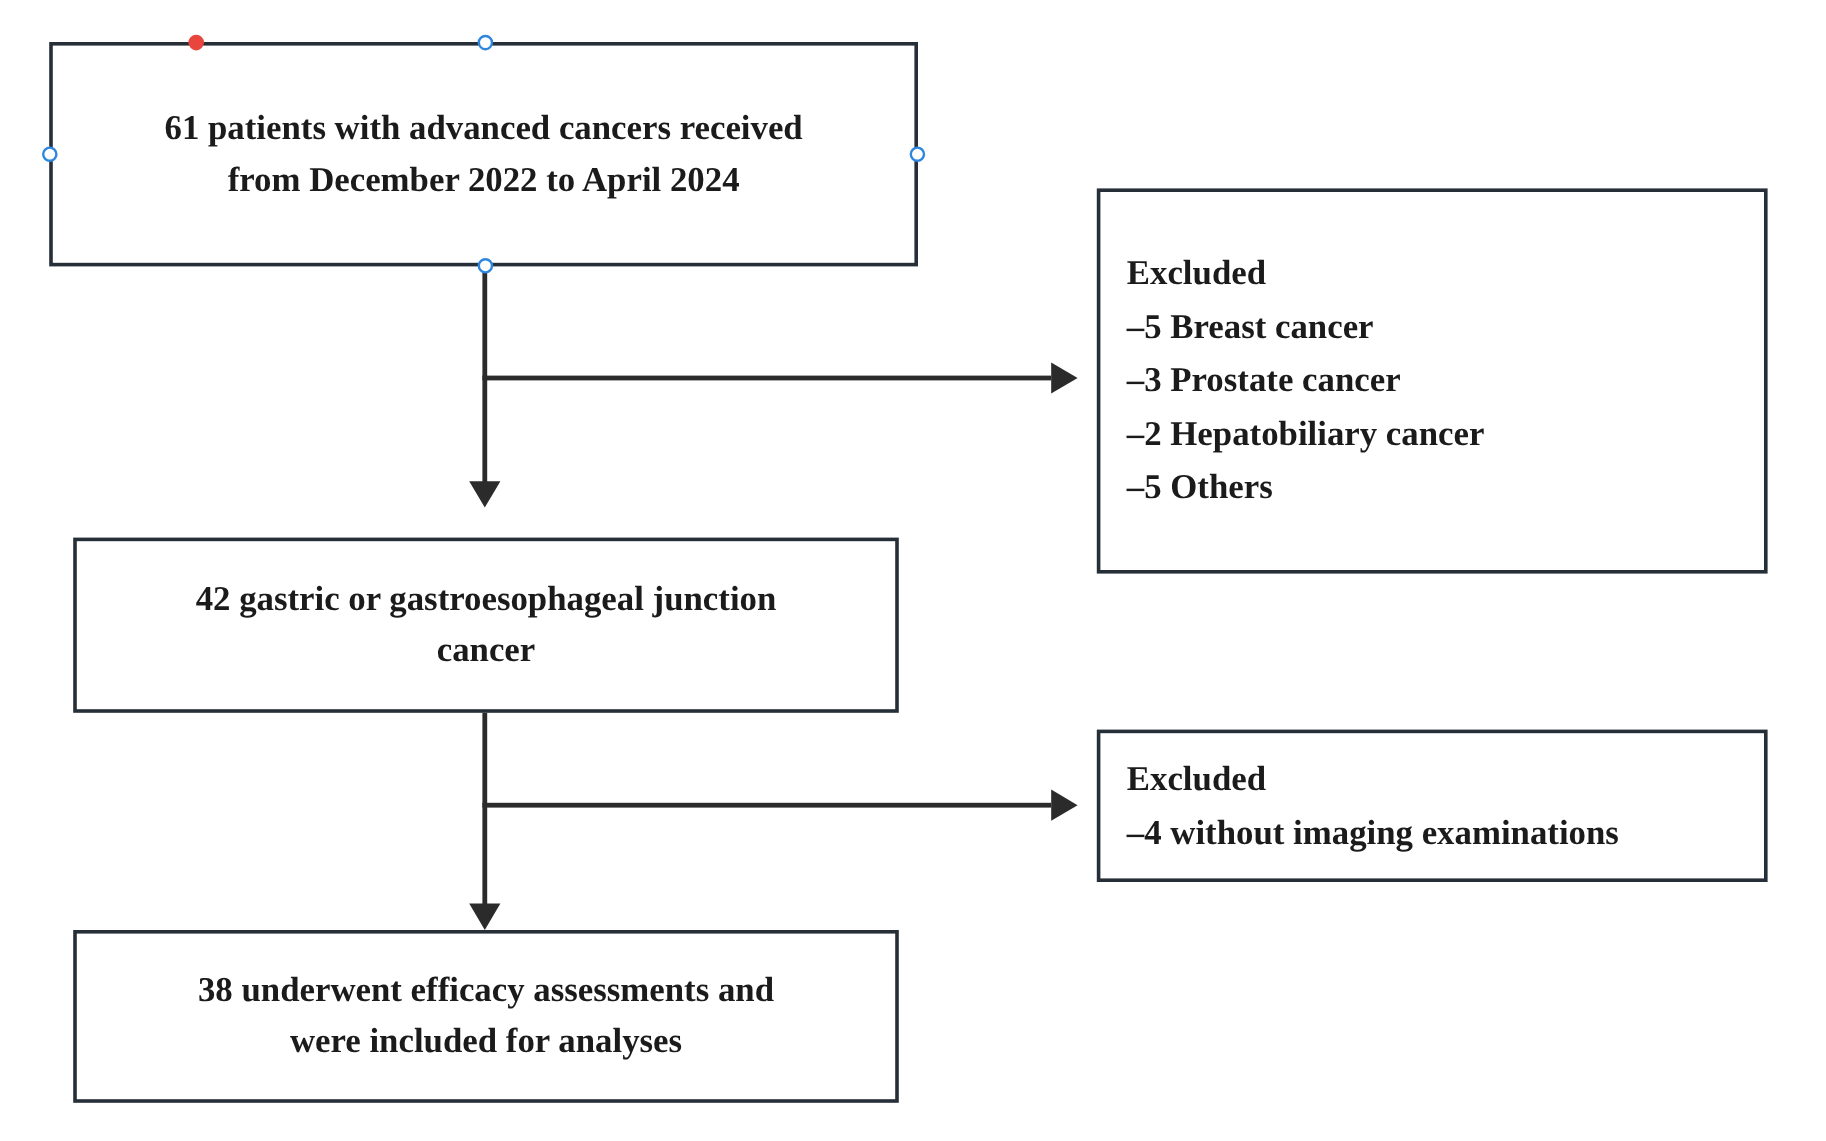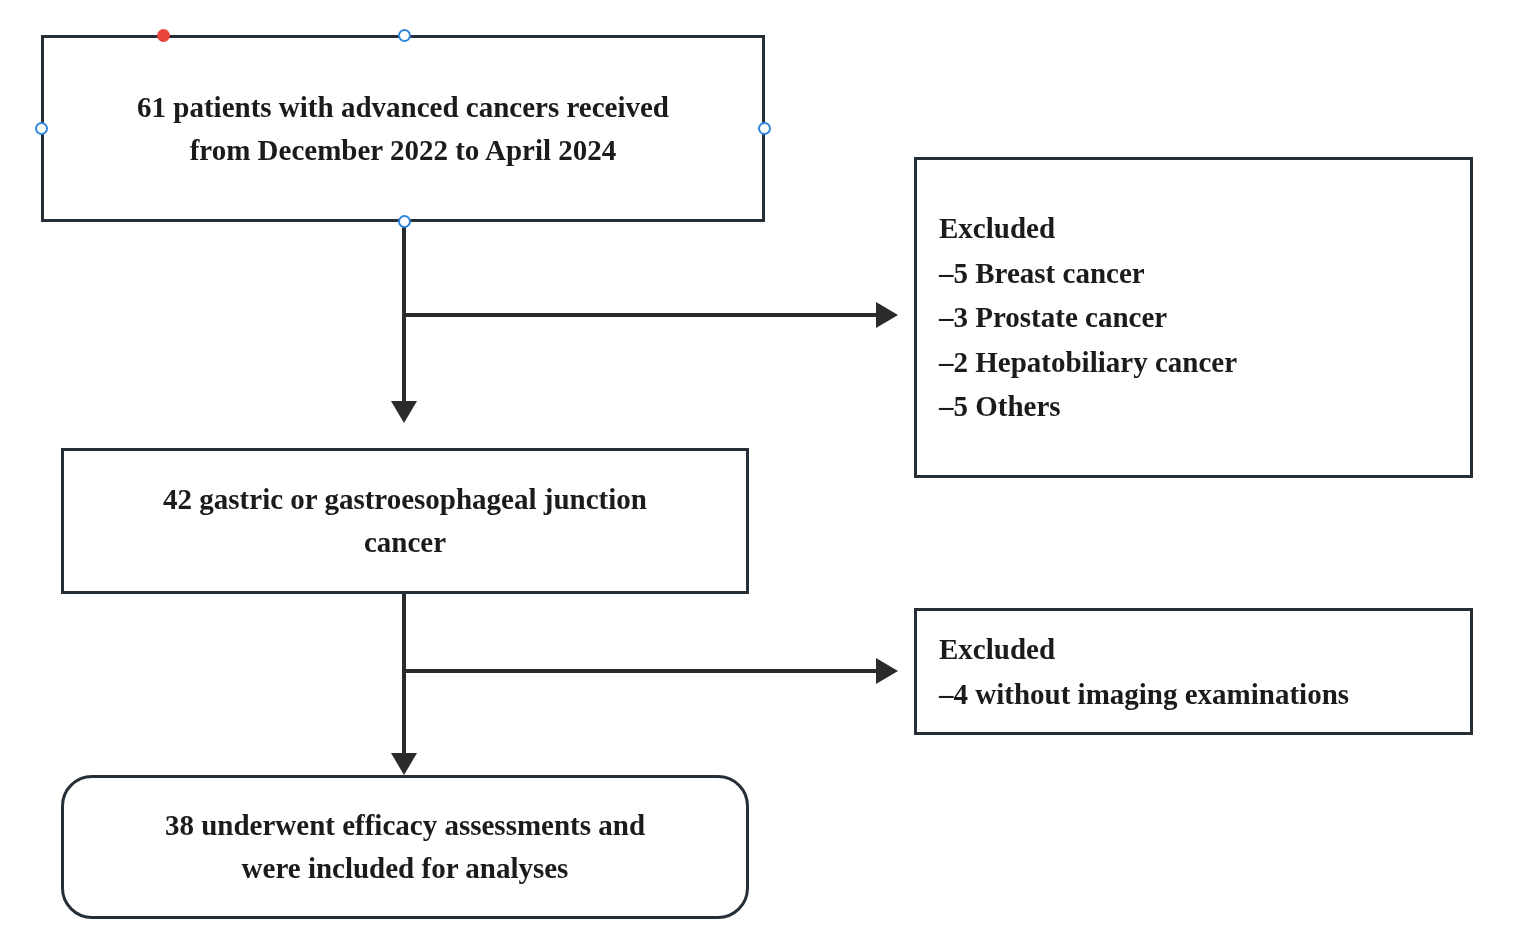--- a/index.html
+++ b/index.html
@@ -60,21 +60,20 @@
   #node-excluded-2 {
     left: 904px; top: 608px; width: 559px; height: 127px;
     font-size: 29px; line-height: 1.54;
     padding: 6px 0 6px 22px;
   }
 
   #node-analysed {
     left: 61px; top: 775px; width: 688px; height: 144px;
     font-size: 29px; line-height: 1.5;
     padding: 0 26px;
-    border-radius: 31px;
   }
 
   .line-item { white-space: nowrap; display: block; }
 
   
   .conn {
     position: absolute;
     background: #2b2b2b;
     z-index: 1;
   }

